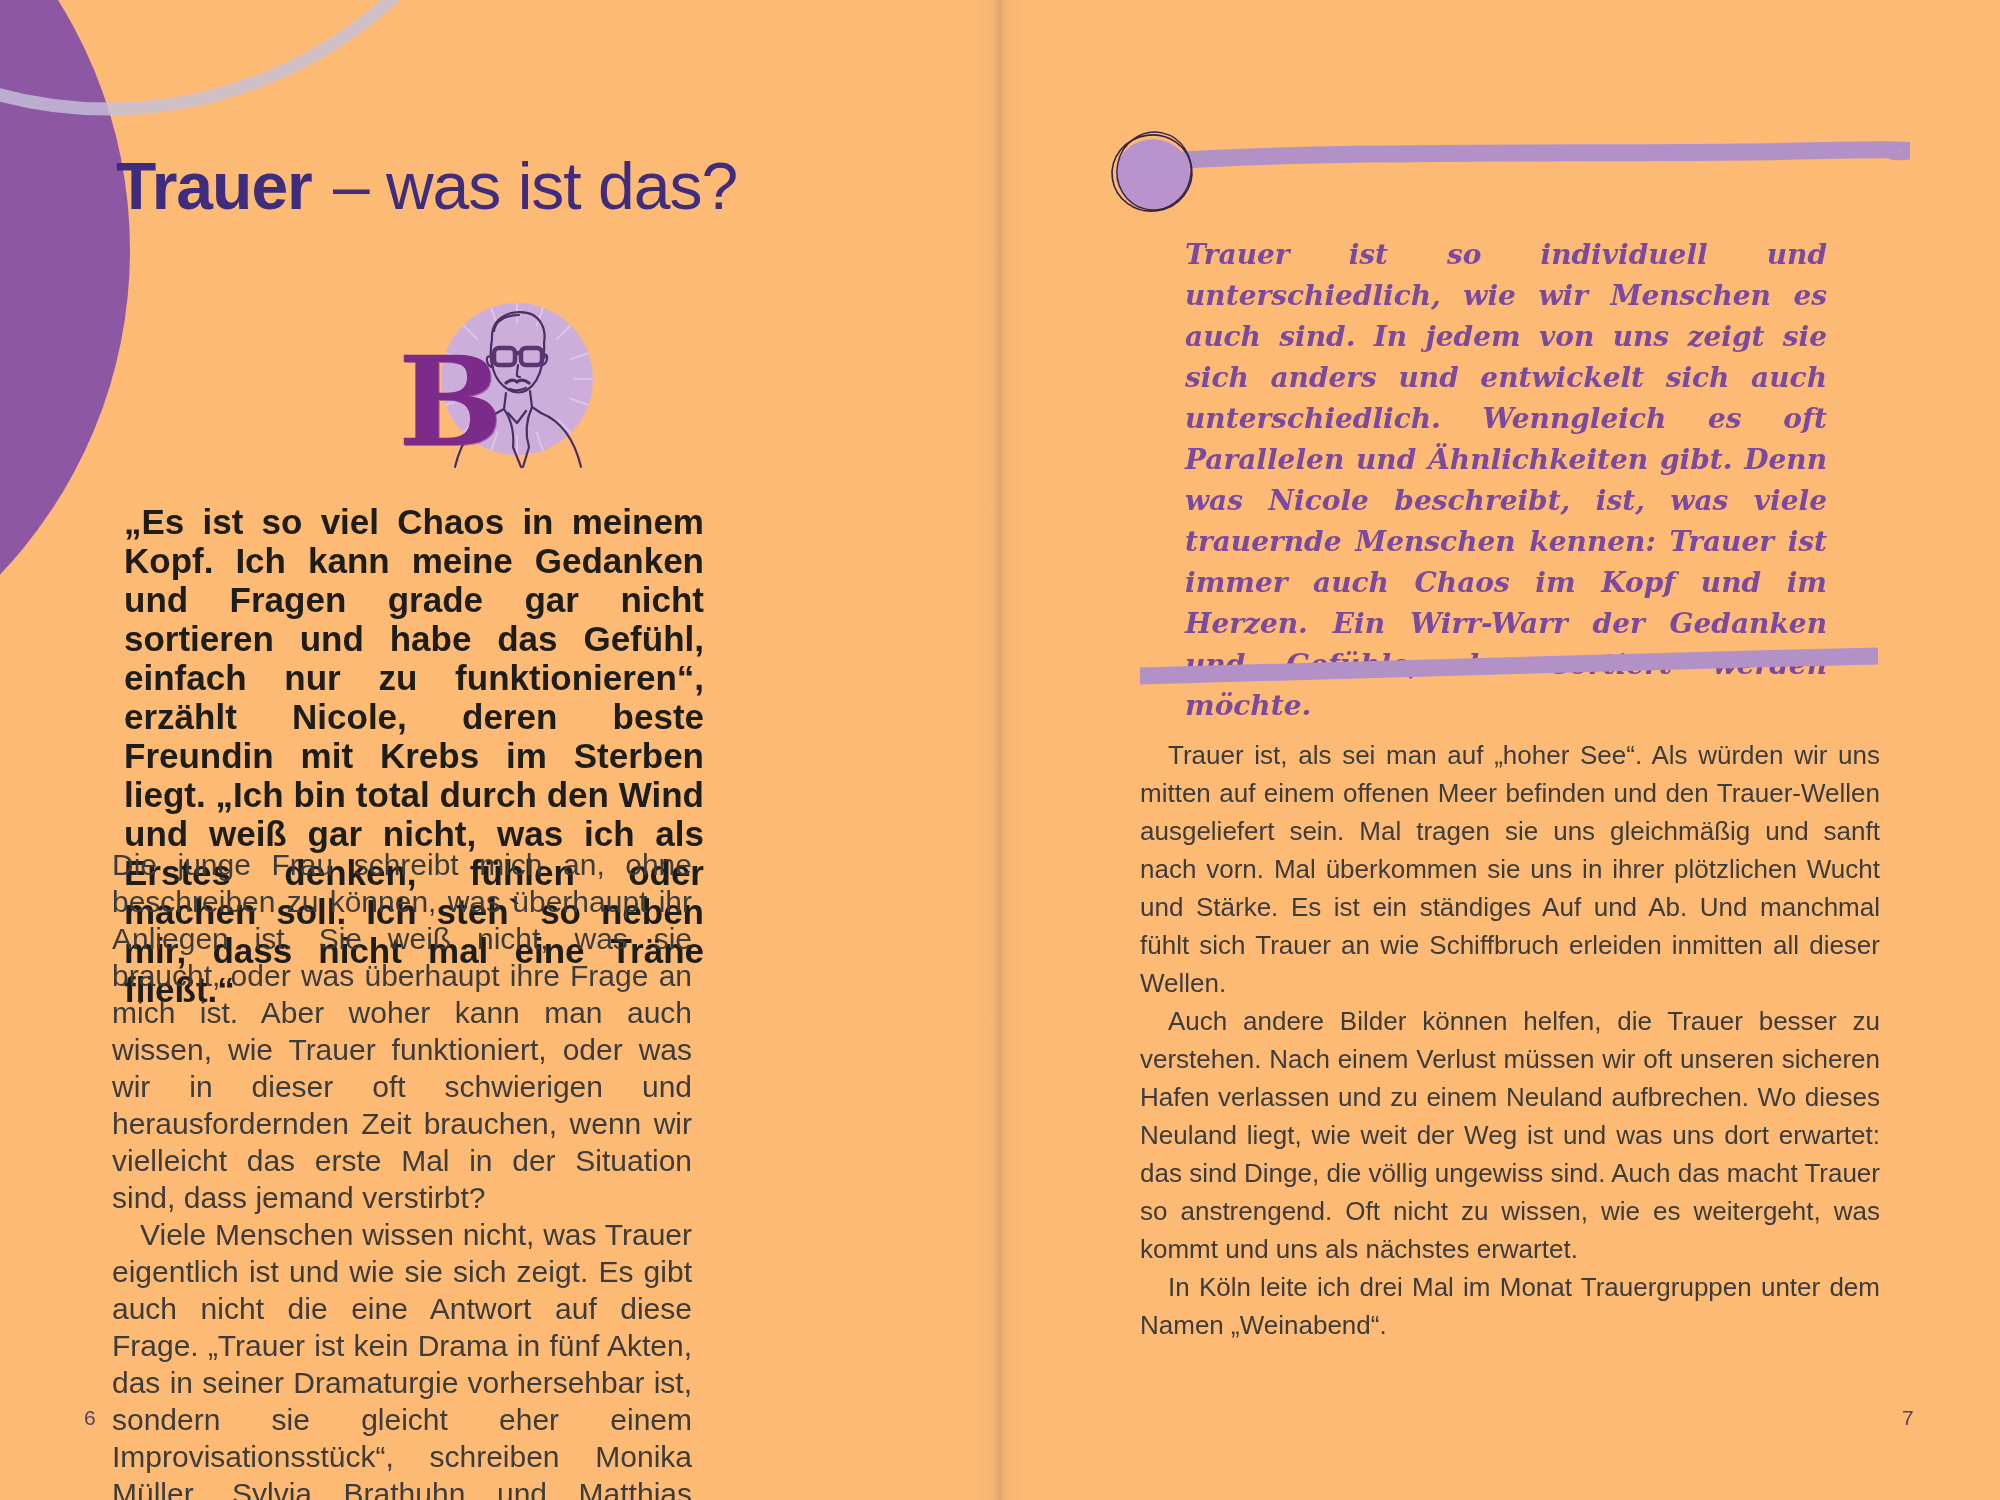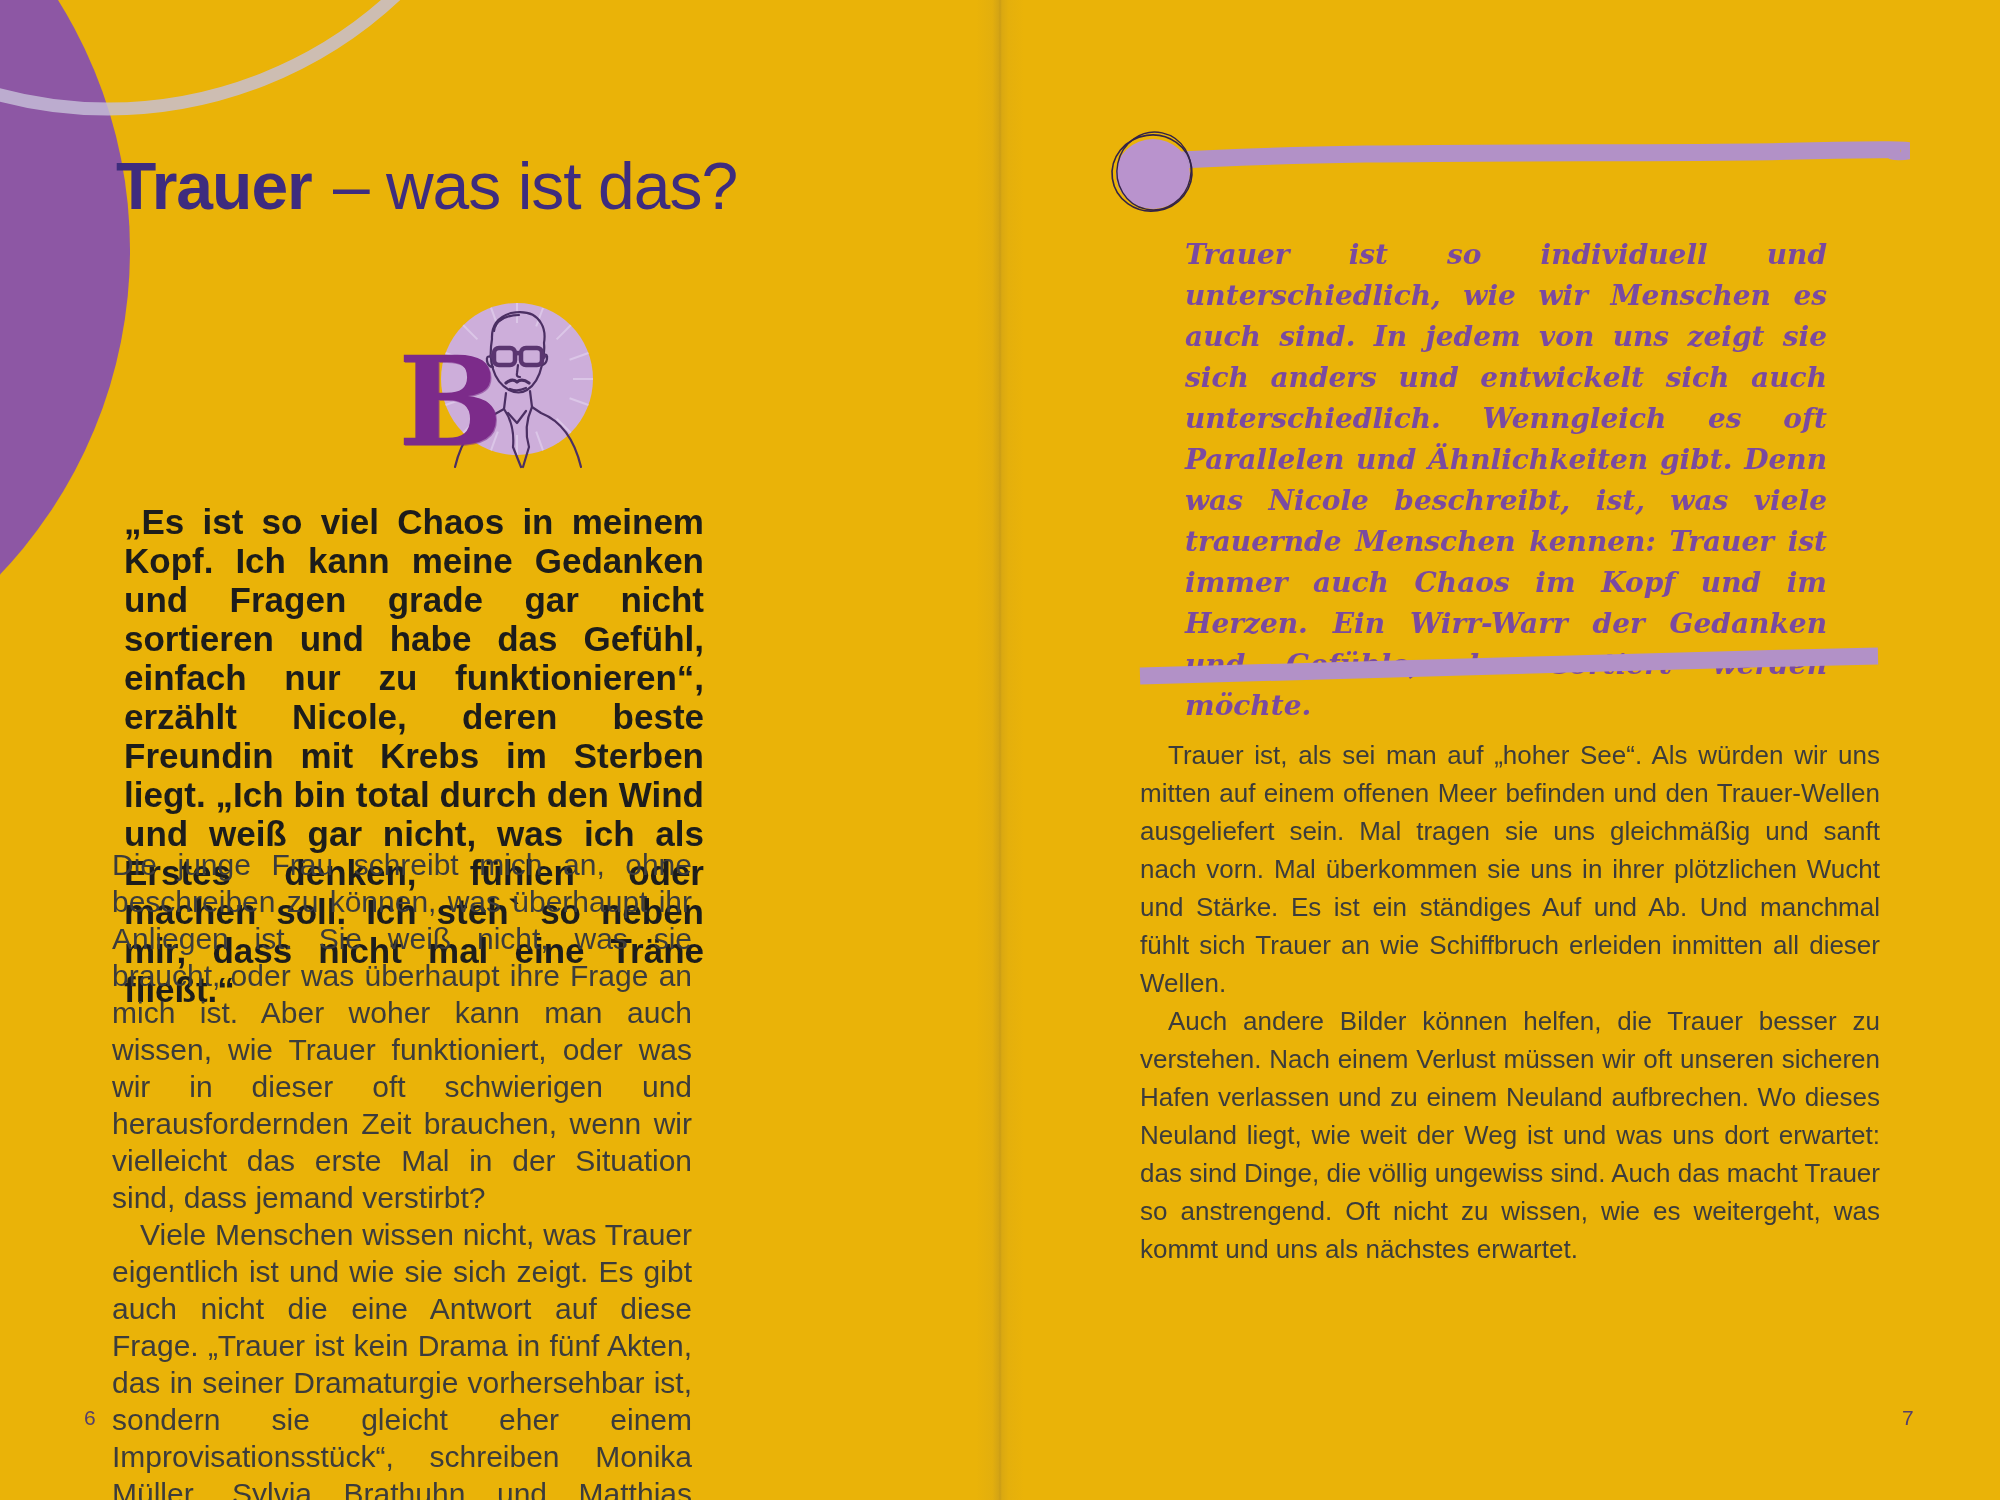--- a/index.html
+++ b/index.html
@@ -7,21 +7,21 @@
     --title:#3e2c7e; --accent-dark-purple:#7c2b8a; --pull-quote:#7a4aa0;
     --decor-light-purple:#b291c7; --corner-circle:#8d57a4; --arc:#c7bfd8;
     --avatar-bg:#cdaeda; --body-text:#3c3c3c; --bold-text:#1d1d1b; --page-number:#56406b;
   }
   html,body{margin:0;padding:0;}
   body{
     width:2000px;height:1500px;background:#ffffff;overflow:hidden;position:relative;
     font-family:"Liberation Sans",sans-serif;
   }
   .spread{position:absolute;inset:0;}
-  .page{position:absolute;top:0;height:1500px;width:1000px;background:#eab308;}
+  .page{position:absolute;top:0;height:1500px;width:1000px;background:#fdba74;}
   .page-left{left:0;}
   .page-right{left:1000px;}
   .gutter{
     position:absolute;left:976px;top:0;width:48px;height:1500px;pointer-events:none;
     background:linear-gradient(to right,rgba(0,0,0,0) 0%,rgba(95,90,110,0.05) 34%,
       rgba(80,75,95,0.14) 47%,rgba(60,55,80,0.18) 50%,rgba(80,75,95,0.10) 54%,
       rgba(95,90,110,0.04) 68%,rgba(0,0,0,0) 100%);
   }
   
   .corner-decor{position:absolute;left:0;top:0;}
@@ -148,19 +148,20 @@
 
     <p class="pull-quote">Trauer ist so individuell und unterschiedlich, wie wir Menschen es auch sind. In jedem von uns zeigt sie sich anders und entwickelt sich auch unterschiedlich. Wenngleich es oft Parallelen und Ähnlichkeiten gibt. Denn was Nicole beschreibt, ist, was viele trauernde Menschen kennen: Trauer ist immer auch Chaos im Kopf und im Herzen. Ein Wirr-Warr der Gedanken und Gefühle, das sortiert werden möchte.</p>
 
     <svg class="decor-underline" width="760" height="50" viewBox="0 0 760 50" aria-hidden="true">
       <path d="M10 36 C200 30 480 22 748 16" fill="none" stroke="#b291c7" stroke-width="17"></path>
     </svg>
 
     <div class="body-col right-body">
       <p class="indented">Trauer ist, als sei man auf „hoher See“. Als würden wir uns mitten auf einem offenen Meer befinden und den Trauer-Wellen ausgeliefert sein. Mal tragen sie uns gleichmäßig und sanft nach vorn. Mal überkommen sie uns in ihrer plötzlichen Wucht und Stärke. Es ist ein ständiges Auf und Ab. Und manchmal fühlt sich Trauer an wie Schiffbruch erleiden inmitten all dieser Wellen.</p>
       <p class="indented">Auch andere Bilder können helfen, die Trauer besser zu verstehen. Nach einem Verlust müssen wir oft unseren sicheren Hafen verlassen und zu einem Neuland aufbrechen. Wo dieses Neuland liegt, wie weit der Weg ist und was uns dort erwartet: das sind Dinge, die völlig ungewiss sind. Auch das macht Trauer so anstrengend. Oft nicht zu wissen, wie es weitergeht, was kommt und uns als nächstes erwartet.</p>
+      <p class="indented">In Köln leite ich drei Mal im Monat Trauergruppen unter dem Namen „Weinabend“.</p>
     </div>
 
     <div class="page-num n7">7</div>
   </div>
 
   <div class="gutter"></div>
 </div>
 
 </body></html>

